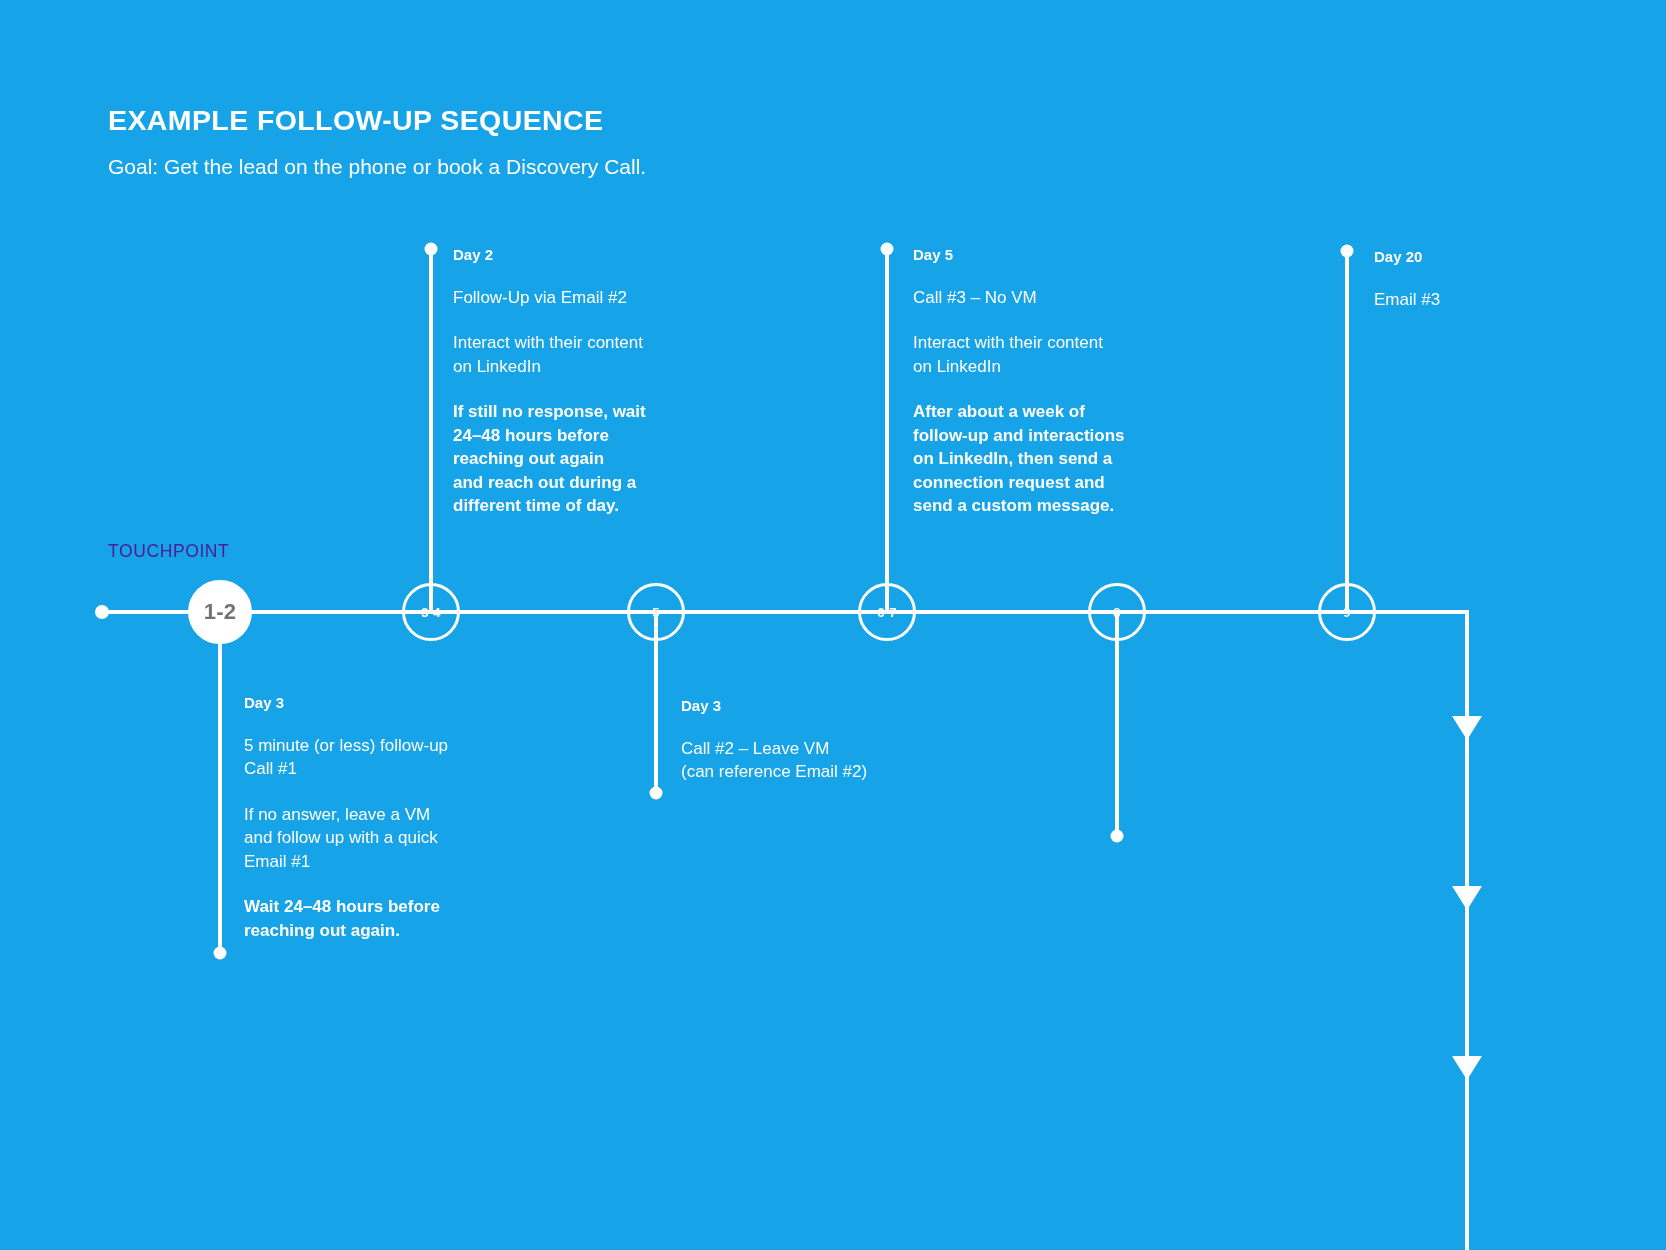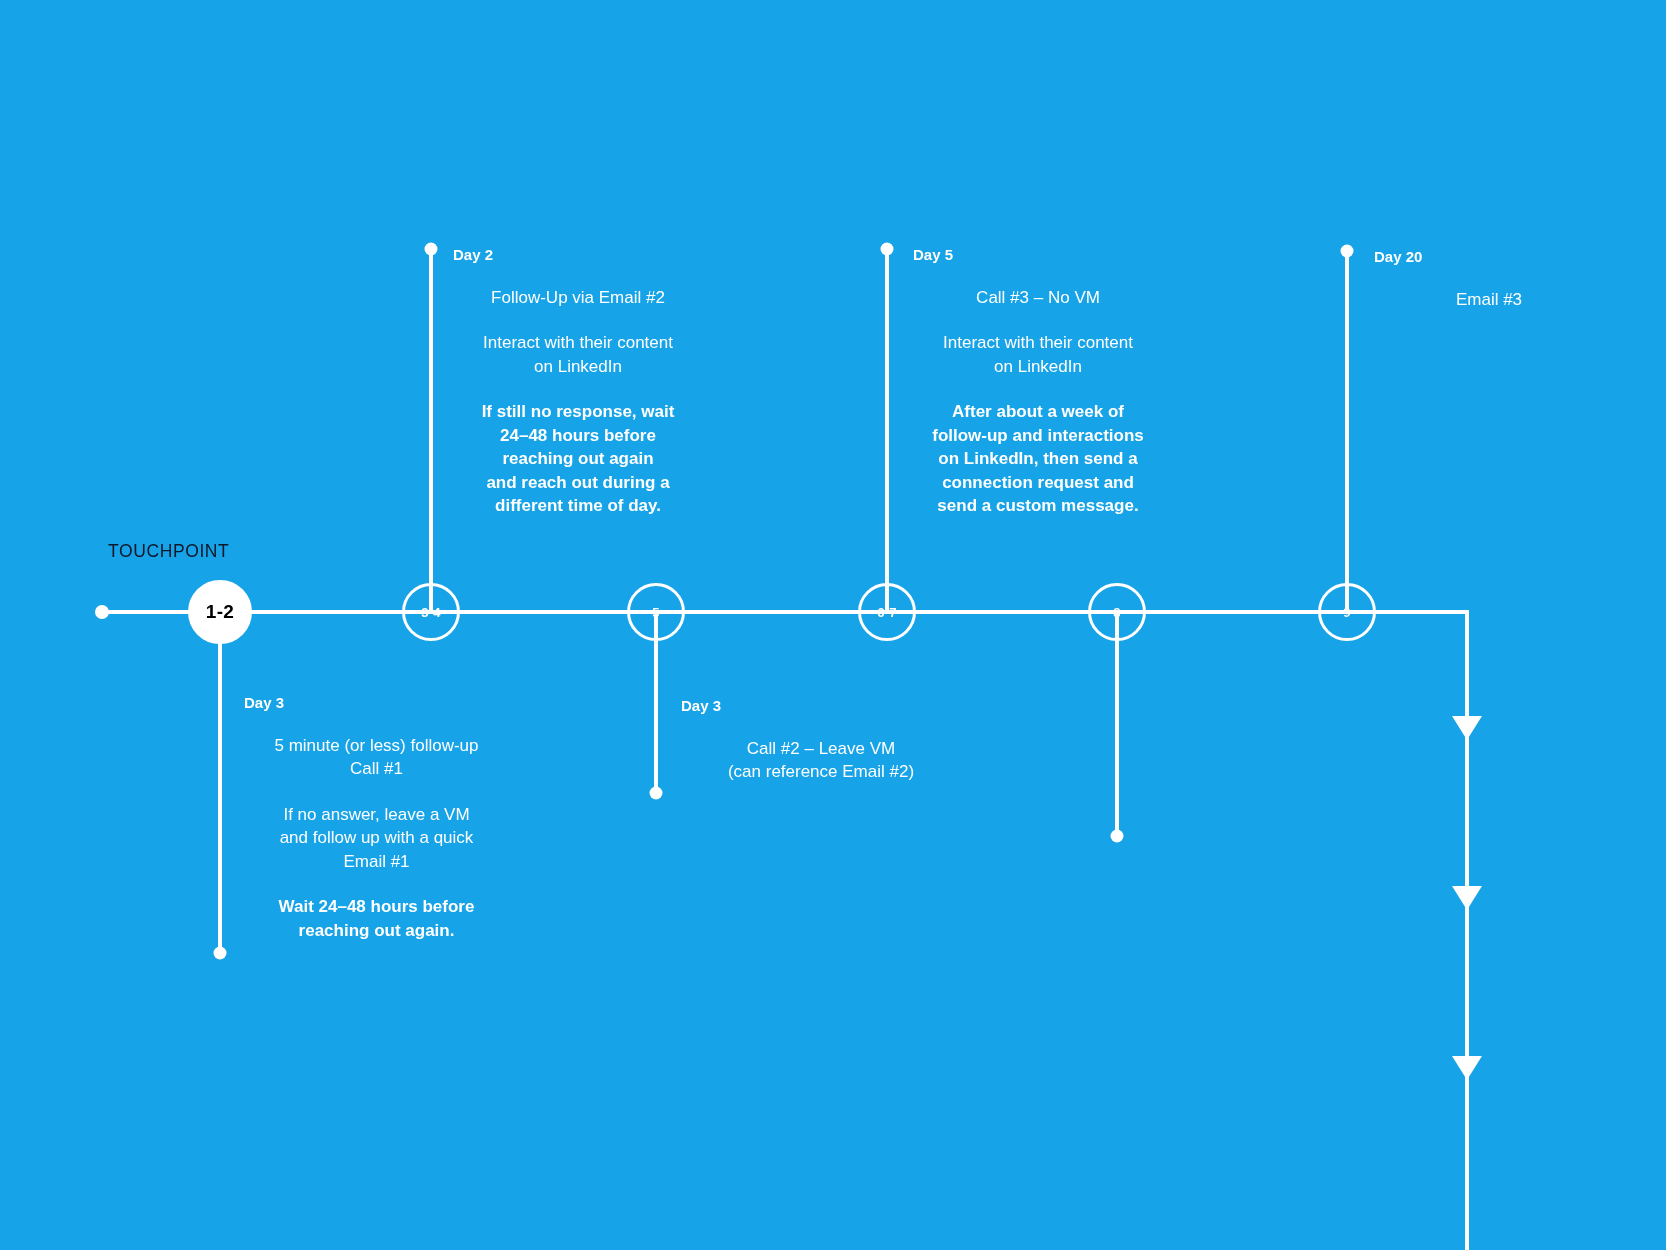--- a/index.html
+++ b/index.html
@@ -39,21 +39,21 @@
     padding-top: 17px;
     line-height: 1.2;
     white-space: nowrap;
   }
 
   
   .touchpoint-label {
     position: absolute;
     left: 108px;
     top: 541px;
-    color: #0f172a;
+    color: #4c1d95;
     font-size: 17.5px;
     letter-spacing: 0.6px;
     white-space: nowrap;
   }
 
   
   #skeleton {
     position: absolute;
     left: 0; top: 0;
     width: 1666px; height: 1250px;
@@ -76,26 +76,26 @@
     letter-spacing: 0.3px;
   }
   .node.outline {
     border: 3.5px solid #ffffff;
     color: #ffffff;
     background: transparent;
   }
   .node.filled {
     border: 3.5px solid #ffffff;
     background: #ffffff;
-    color: #000000;
+    color: #737373;
     width: 64px;
     height: 64px;
     margin-left: -32px;
     margin-top: -32px;
-    font-size: 19px;
+    font-size: 22px;
   }
 
   
   .callout { position: absolute; width: 270px; }
   .callout .day {
     color: #ffffff;
     font-size: 15px;
     font-weight: bold;
     margin: 0 0 22px 0;
     line-height: 1.2;
@@ -103,27 +103,31 @@
   }
   .callout p {
     color: #ffffff;
     font-size: 17px;
     line-height: 1.38;
     margin: 0 0 22px 0;
     font-weight: normal;
   }
   .callout p.bold { font-weight: bold; }
   .callout p:last-child { margin-bottom: 0; margin-top: 8px; }
-  .nowrapblock { white-space: pre-line; text-align: center; }
+  .nowrapblock { white-space: pre-line; }
 </style>
 </head>
 <body>
 
 <div id="canvas">
 
+  <div class="header">
+    <h1 class="title">EXAMPLE FOLLOW-UP SEQUENCE</h1>
+    <p class="subtitle">Goal: Get the lead on the phone or book a Discovery Call.</p>
+  </div>
 
   <div class="touchpoint-label">TOUCHPOINT</div>
 
   <svg id="skeleton" viewBox="0 0 1666 1250">
 
     <line x1="100" y1="612" x2="1467" y2="612" stroke="#ffffff" stroke-width="4"></line>
 
     <circle cx="102" cy="612" r="7" fill="#ffffff"></circle>
 
     <line x1="431" y1="612" x2="431" y2="250" stroke="#ffffff" stroke-width="4"></line>

